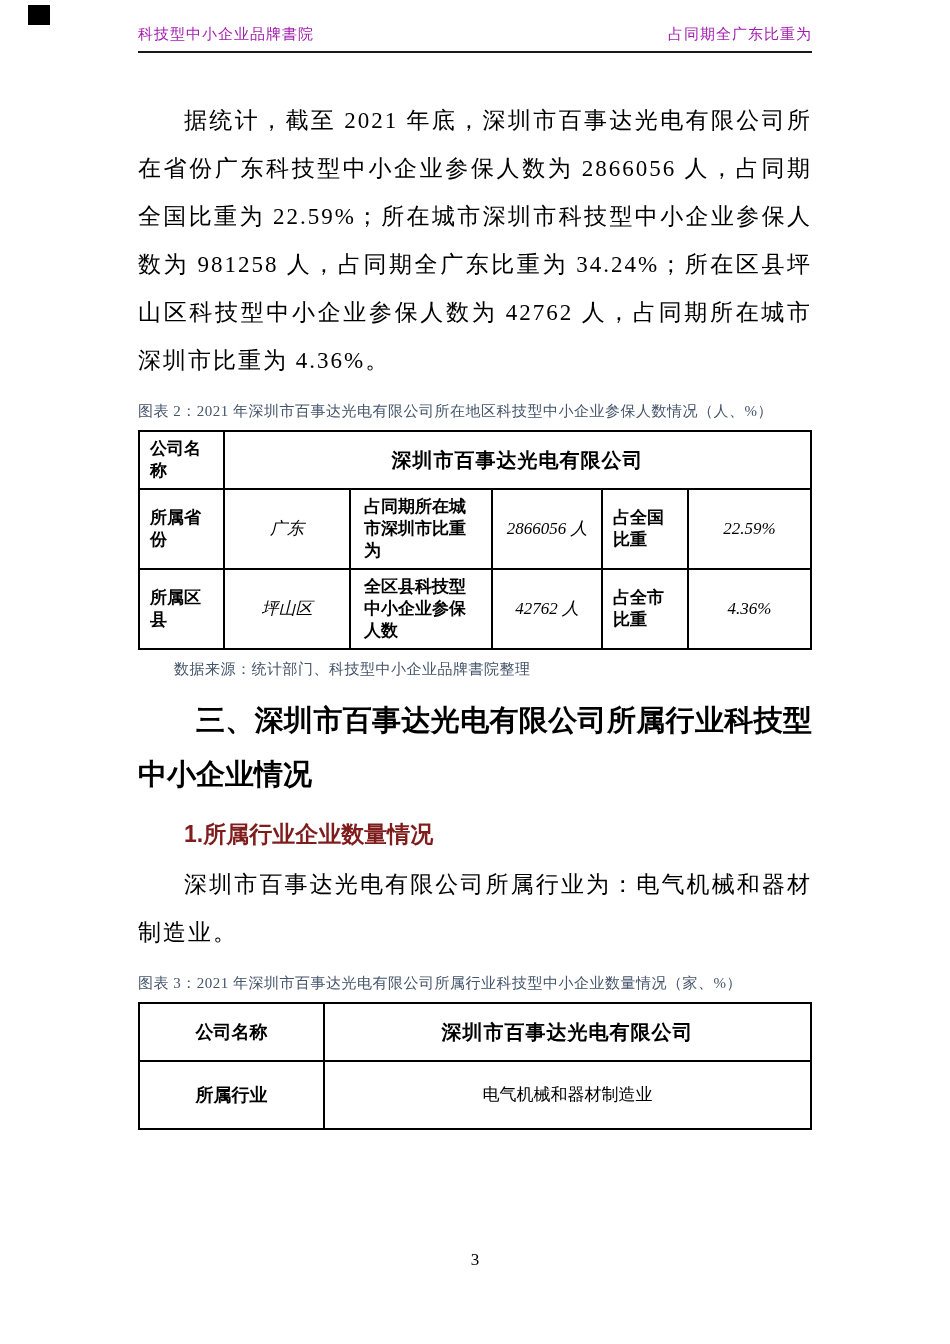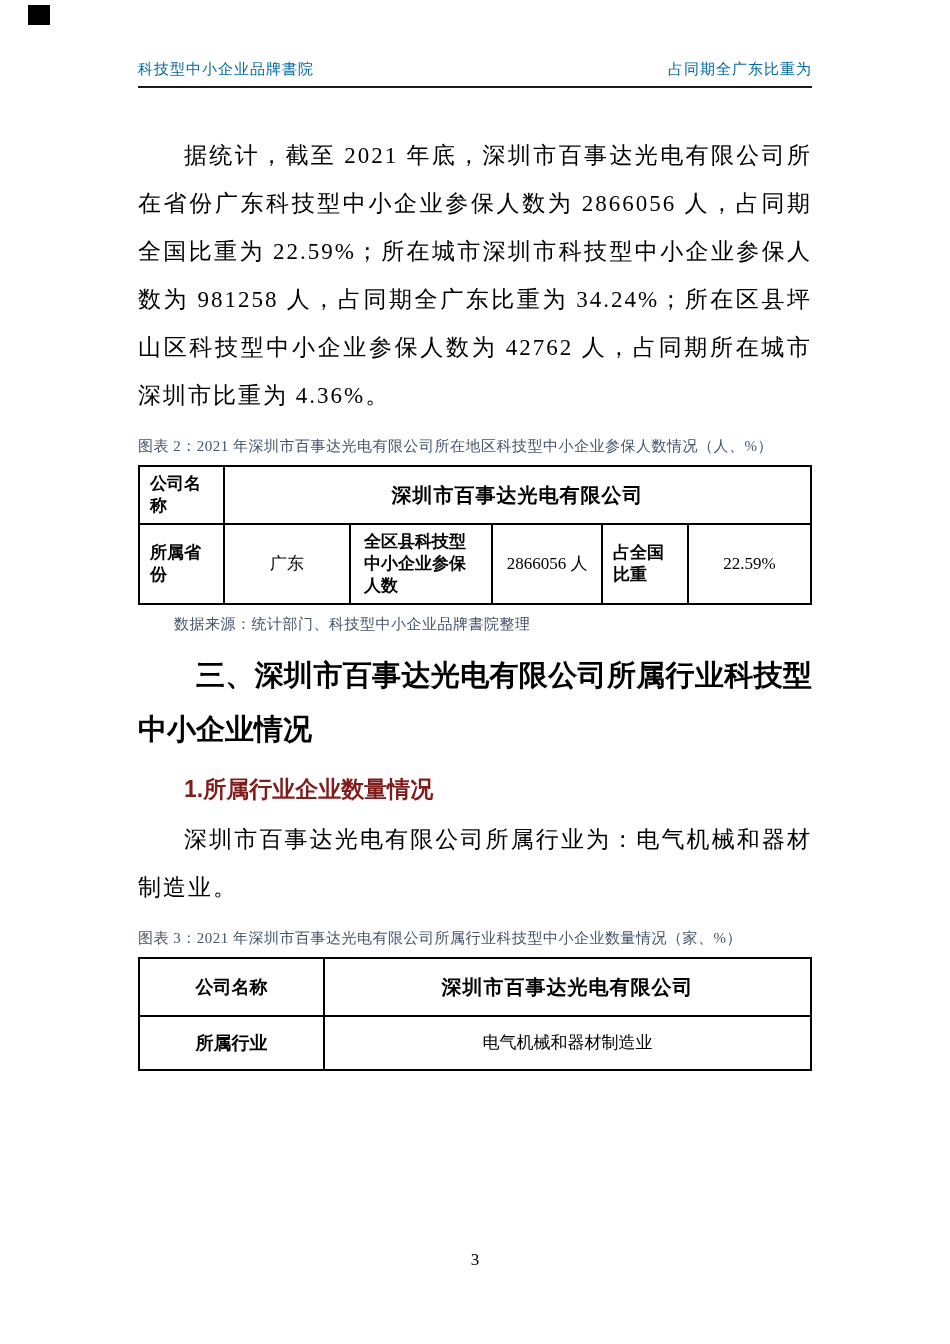--- a/index.html
+++ b/index.html
@@ -5,44 +5,44 @@
   * { box-sizing: border-box; }
   html, body { margin: 0; padding: 0; }
   body { width: 950px; height: 1344px; background: #ffffff; }
   .page {
     position: relative; width: 950px; height: 1344px; overflow: hidden;
     font-family: "Liberation Serif", "DejaVu Serif", serif; color: #000;
     background: #ffffff;
   }
   .corner-mark { position: absolute; left: 28px; top: 5px; width: 22px; height: 20px; background: #000; }
   .header {
-    margin: 0 138px; padding-top: 60px; padding-bottom: 7px;
+    margin: 0 138px; padding-top: 25px; padding-bottom: 7px;
     border-bottom: 2px solid #1a1a1a;
     display: flex; justify-content: space-between;
-    font-size: 15px; letter-spacing: 1px; color: #0369a1;
+    font-size: 15px; letter-spacing: 1px; color: #a21caf;
   }
   .content { margin: 0 138px; }
   .para {
     font-size: 23px; line-height: 48px; letter-spacing: 2px;
     text-align: justify; text-indent: 2em; margin: 0; color: #000;
   }
   .para-1 { margin-top: 44px; }
   .para-2 { margin-top: 12px; }
   .caption {
     font-size: 15px; line-height: 25px; color: #44546a;
     text-align: left; margin: 14px 0 6px 0; letter-spacing: 0.5px;
   }
   .caption-2 { }
   table { width: 100%; border-collapse: collapse; table-layout: fixed; }
   td {
     border: 2px solid #000; vertical-align: middle;
     padding: 6px 10px; font-size: 17px; line-height: 22px; word-break: break-all;
   }
   td.b { font-family: "Liberation Sans", "DejaVu Sans", sans-serif; font-weight: bold; text-align: left; }
-  td.c { text-align: center; }
+  td.c { text-align: center; font-style: italic; }
   td.metric { padding-left: 13px; padding-right: 13px; }
   tr.company-row td { height: 50px; }
   tr.data-row td { height: 78px; }
   td.company-cell {
     font-family: "Liberation Sans", "DejaVu Sans", sans-serif;
     font-weight: bold; font-size: 20px; text-align: center; letter-spacing: 1px;
   }
   .source { font-size: 15px; color: #44546a; margin: 10px 0 0 0; padding-left: 2.4em; letter-spacing: 0.5px; }
   .h-section {
     font-family: "Liberation Sans", "DejaVu Sans", sans-serif;
@@ -50,21 +50,21 @@
     text-indent: 2em; margin: 14px 0 0 0; text-align: justify; color: #000;
   }
   .h-sub {
     font-family: "Liberation Sans", "DejaVu Sans", sans-serif;
     font-weight: bold; font-size: 23px; line-height: 30px;
     text-indent: 2em; margin: 18px 0 0 0; color: #7f1d1d;
   }
   table.t2 { margin-top: 6px; }
   table.t2 td { text-align: center; }
   table.t2 tr.r1 td { height: 58px; }
-  table.t2 tr.r2 td { height: 54px; }
+  table.t2 tr.r2 td { height: 68px; }
   td.t2-label { font-family: "Liberation Sans", "DejaVu Sans", sans-serif; font-weight: bold; font-size: 18px; }
   td.t2-company { font-family: "Liberation Sans", "DejaVu Sans", sans-serif; font-weight: bold; font-size: 20px; letter-spacing: 1px; }
   td.t2-industry { font-size: 17px; }
   .page-num {
     position: absolute; left: 0; right: 0; bottom: 74px;
     text-align: center; font-size: 17px; color: #000;
   }
 </style>
 </head>
 <body>
@@ -94,24 +94,32 @@
           <col>
       </colgroup>
       <tbody>
         <tr class="company-row">
           <td class="b">公司名称</td>
           <td class="company-cell" colspan="5">深圳市百事达光电有限公司</td>
         </tr>
         <tr class="data-row">
           <td class="b">所属省份</td>
           <td class="c">广东</td>
-          <td class="b metric">全区县科技型中小企业参保人数</td>
+          <td class="b metric">占同期所在城市深圳市比重为</td>
           <td class="c">2866056 人</td>
           <td class="b">占全国比重</td>
           <td class="c">22.59%</td>
+        </tr>
+        <tr class="data-row">
+          <td class="b">所属区县</td>
+          <td class="c">坪山区</td>
+          <td class="b metric">全区县科技型中小企业参保人数</td>
+          <td class="c">42762 人</td>
+          <td class="b">占全市比重</td>
+          <td class="c">4.36%</td>
         </tr>
       </tbody>
     </table>
 
     <p class="source">数据来源：统计部门、科技型中小企业品牌書院整理</p>
 
     <h2 class="h-section">三、深圳市百事达光电有限公司所属行业科技型中小企业情况</h2>
 
     <h3 class="h-sub">1.所属行业企业数量情况</h3>
 

